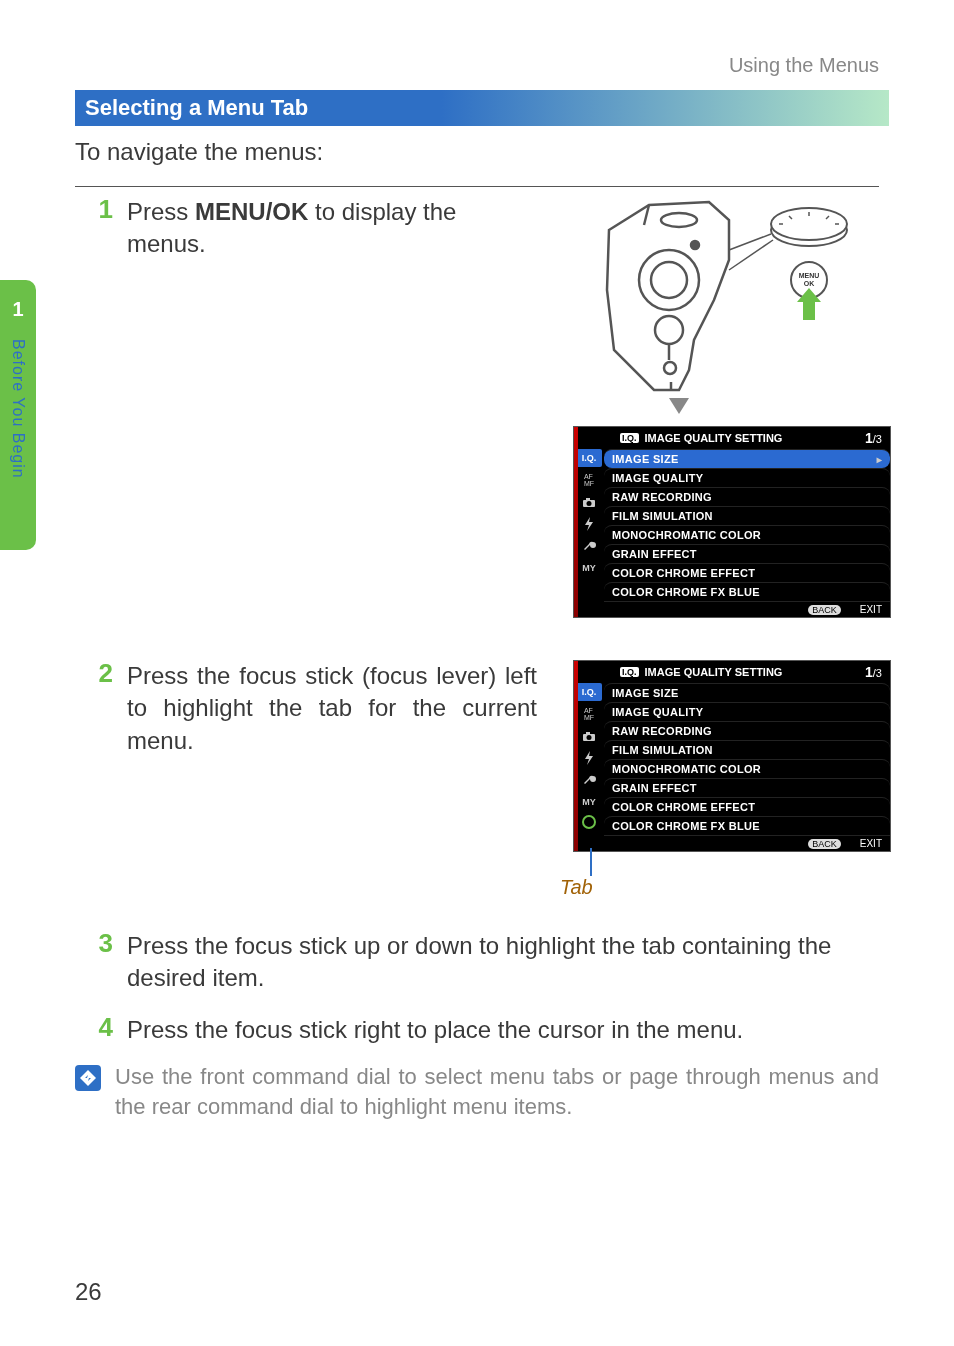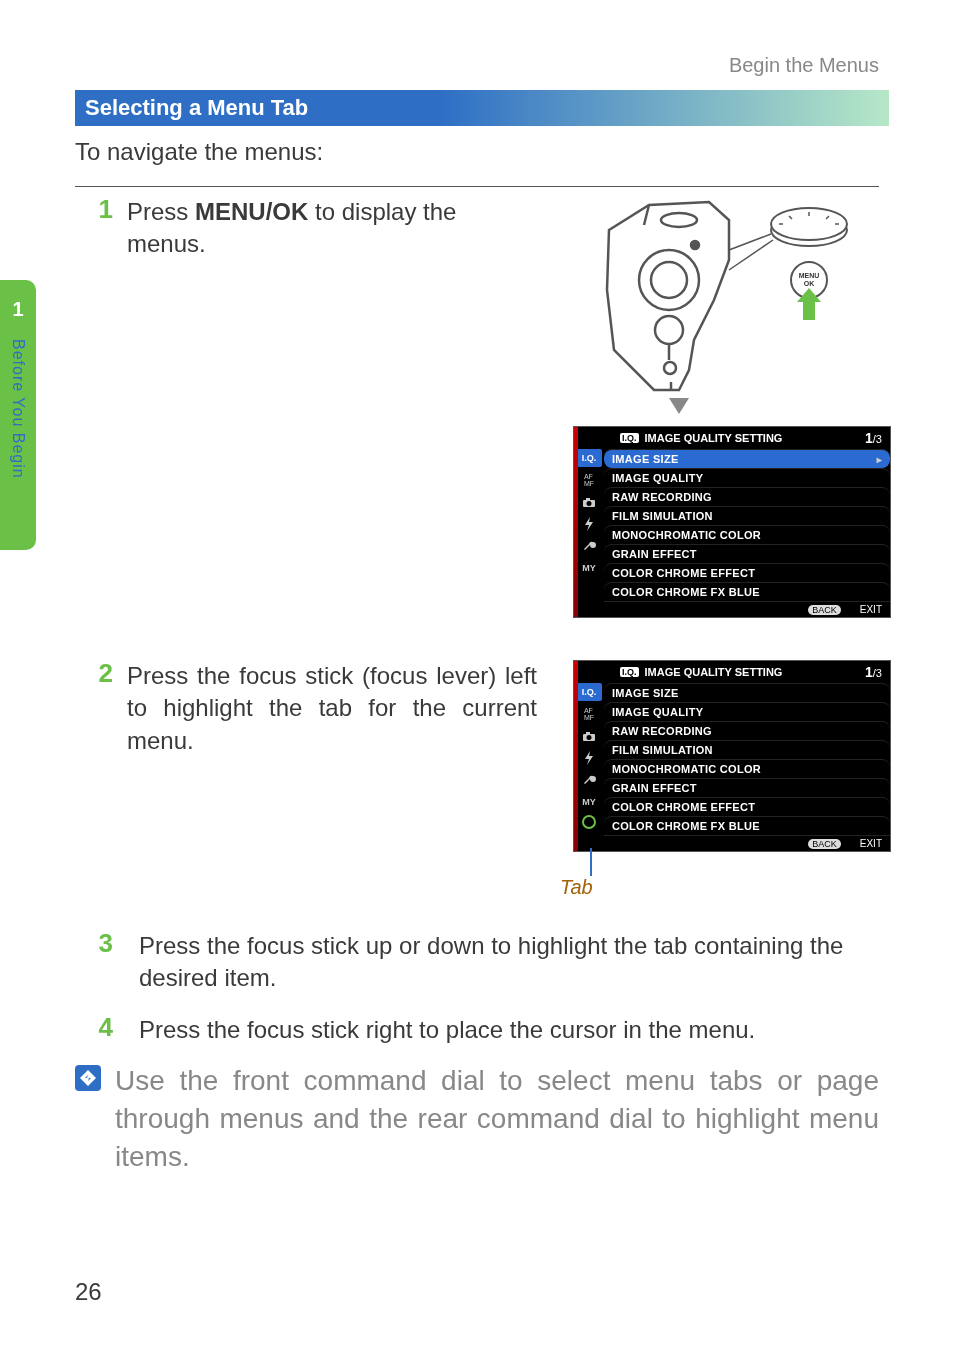--- a/index.html
+++ b/index.html
@@ -91,21 +91,21 @@
     text-align: right;
   }
   .step-text {
     font-size: 24px;
     line-height: 1.35;
     max-width: 410px;
   }
   .step1 { top: 196px; }
   .step2 { top: 660px; }
   .step3 { top: 930px; }
-  .step3 .step-text, .step4 .step-text { max-width: 750px; margin-left: 12px; }
+  .step3 .step-text, .step4 .step-text { max-width: 750px; }
   .step4 { top: 1014px; }
   .tip {
     position: absolute;
     left: 75px;
     right: 75px;
     top: 1062px;
     display: flex;
     align-items: flex-start;
     gap: 14px;
   }
@@ -116,21 +116,21 @@
     border-radius: 4px;
     display: flex;
     align-items: center;
     justify-content: center;
     color: #fff;
     font-size: 18px;
     flex-shrink: 0;
     margin-top: 3px;
   }
   .tip-text {
-    font-size: 28px;
+    font-size: 22px;
     color: #888;
     line-height: 1.35;
     text-align: justify;
   }
   .page-num {
     position: absolute;
     left: 75px;
     bottom: 40px;
     font-size: 24px;
   }
@@ -240,21 +240,21 @@
     background: linear-gradient(#c00, #800);
   }
   .menuok-emph {
     font-weight: bold;
     font-family: Arial, sans-serif;
   }
 </style>
 </head>
 <body>
 
-<div class="header-right">Begin the Menus</div>
+<div class="header-right">Using the Menus</div>
 
 <div class="side-tab">
   <div class="side-tab-num">1</div>
   <div class="side-tab-text">Before You Begin</div>
 </div>
 
 <div class="section-bar">
   <span class="section-bar-text">Selecting a Menu Tab</span>
 </div>
 

